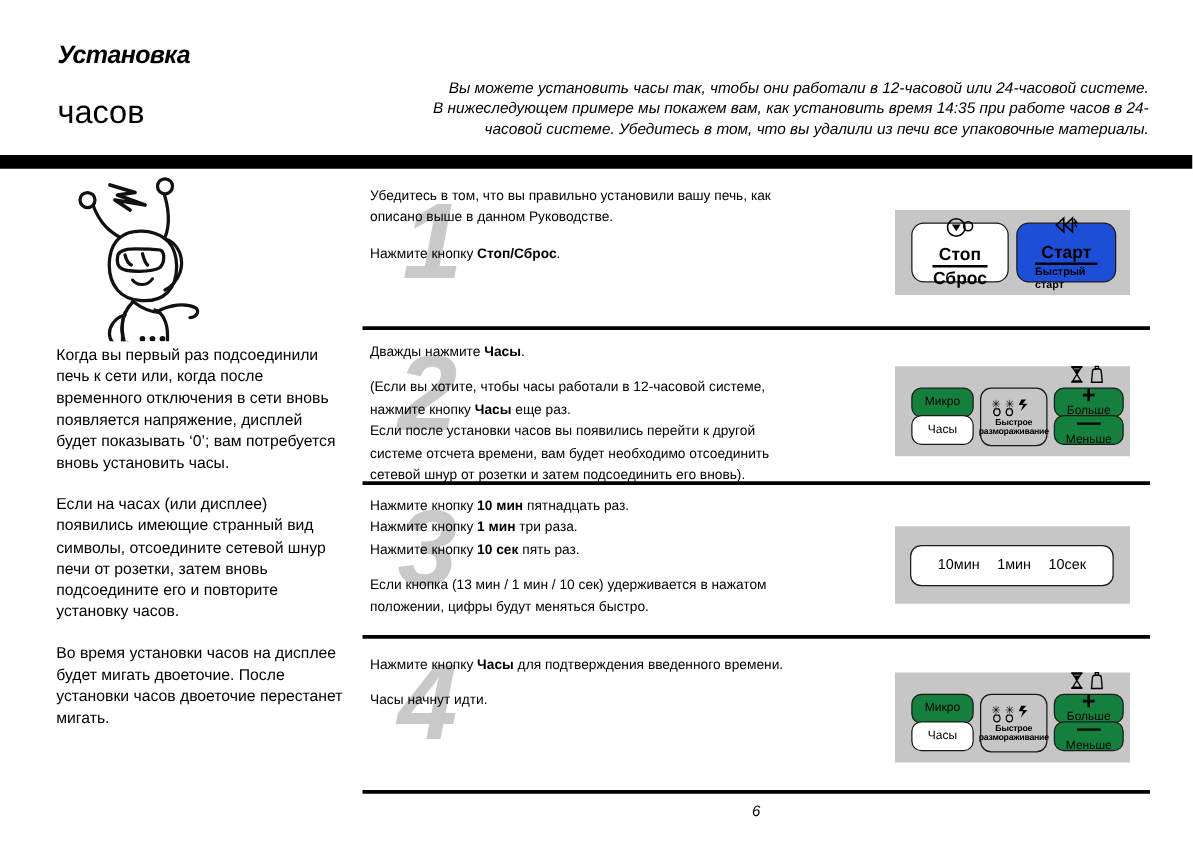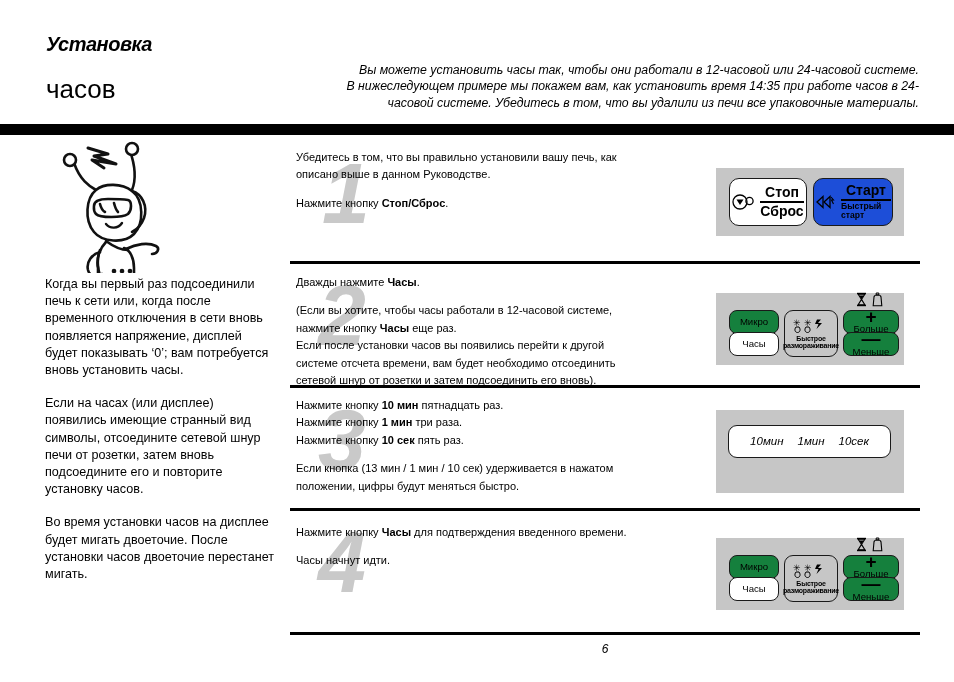--- a/index.html
+++ b/index.html
@@ -101,21 +101,21 @@
   .btn-label.tiny { font-size: 7px; letter-spacing: -0.2px; line-height: 1.02; font-weight: bold;}
   .btn-label.mid { font-size: 11.5px; }
 
   
   .fr-btn {
     position: absolute;
     border: 1.6px solid #1a1a1a;
     border-radius: 10px;
     display: flex; align-items: center; justify-content: center;
   }
-  .fr-inner { display: flex; align-items: center; gap: 6px; }
+  .fr-inner { display: flex; align-items: center; gap: 6px; flex-direction: column; }
   .fr-stack { display: flex; flex-direction: column; align-items: center; }
   .fr-top { font-size: 14px; font-weight: bold; line-height: 1.1; }
   .fr-line { width: 100%; height: 1.6px; background: #000; margin: 1px 0; }
   .fr-bot { font-size: 14px; font-weight: bold; line-height: 1.1; }
   .fr-bot.small { font-size: 8.6px; font-weight: bold; }
 
   
   .split {
     position: absolute;
     display: flex; flex-direction: column;
@@ -308,21 +308,21 @@
     <div class="wm" style="left:318px; top:396px;">3</div>
     <div class="step-text" style="top:397px;">
       <p><span>Нажмите кнопку </span><b>10 мин</b><span> пятнадцать раз.</span></p>
       <p><span>Нажмите кнопку </span><b>1 мин</b><span> три раза.</span></p>
       <p><span>Нажмите кнопку </span><b>10 сек</b><span> пять раз.</span></p>
       <div class="gap"></div>
       <p>Если кнопка (13 мин / 1 мин / 10 сек) удерживается в нажатом</p>
       <p>положении, цифры будут меняться быстро.</p>
     </div>
 
-    <div class="panel" style="left:716px; top:410px; width:188px; height:83px;font-style:italic;">
+    <div class="panel" style="left:716px; top:421px; width:188px; height:62px;">
       <div class="btn white" style="left:12px; top:15px; width:163px; height:33px; flex-direction:row; gap:14px; background:#fff;">
         <span class="btn-label mid">10мин</span>
         <span class="btn-label mid">1мин</span>
         <span class="btn-label mid">10сек</span>
       </div>
     </div>
 
     <div class="divider d3"></div>
 
     <div class="wm" style="left:318px; top:519px;">4</div>

